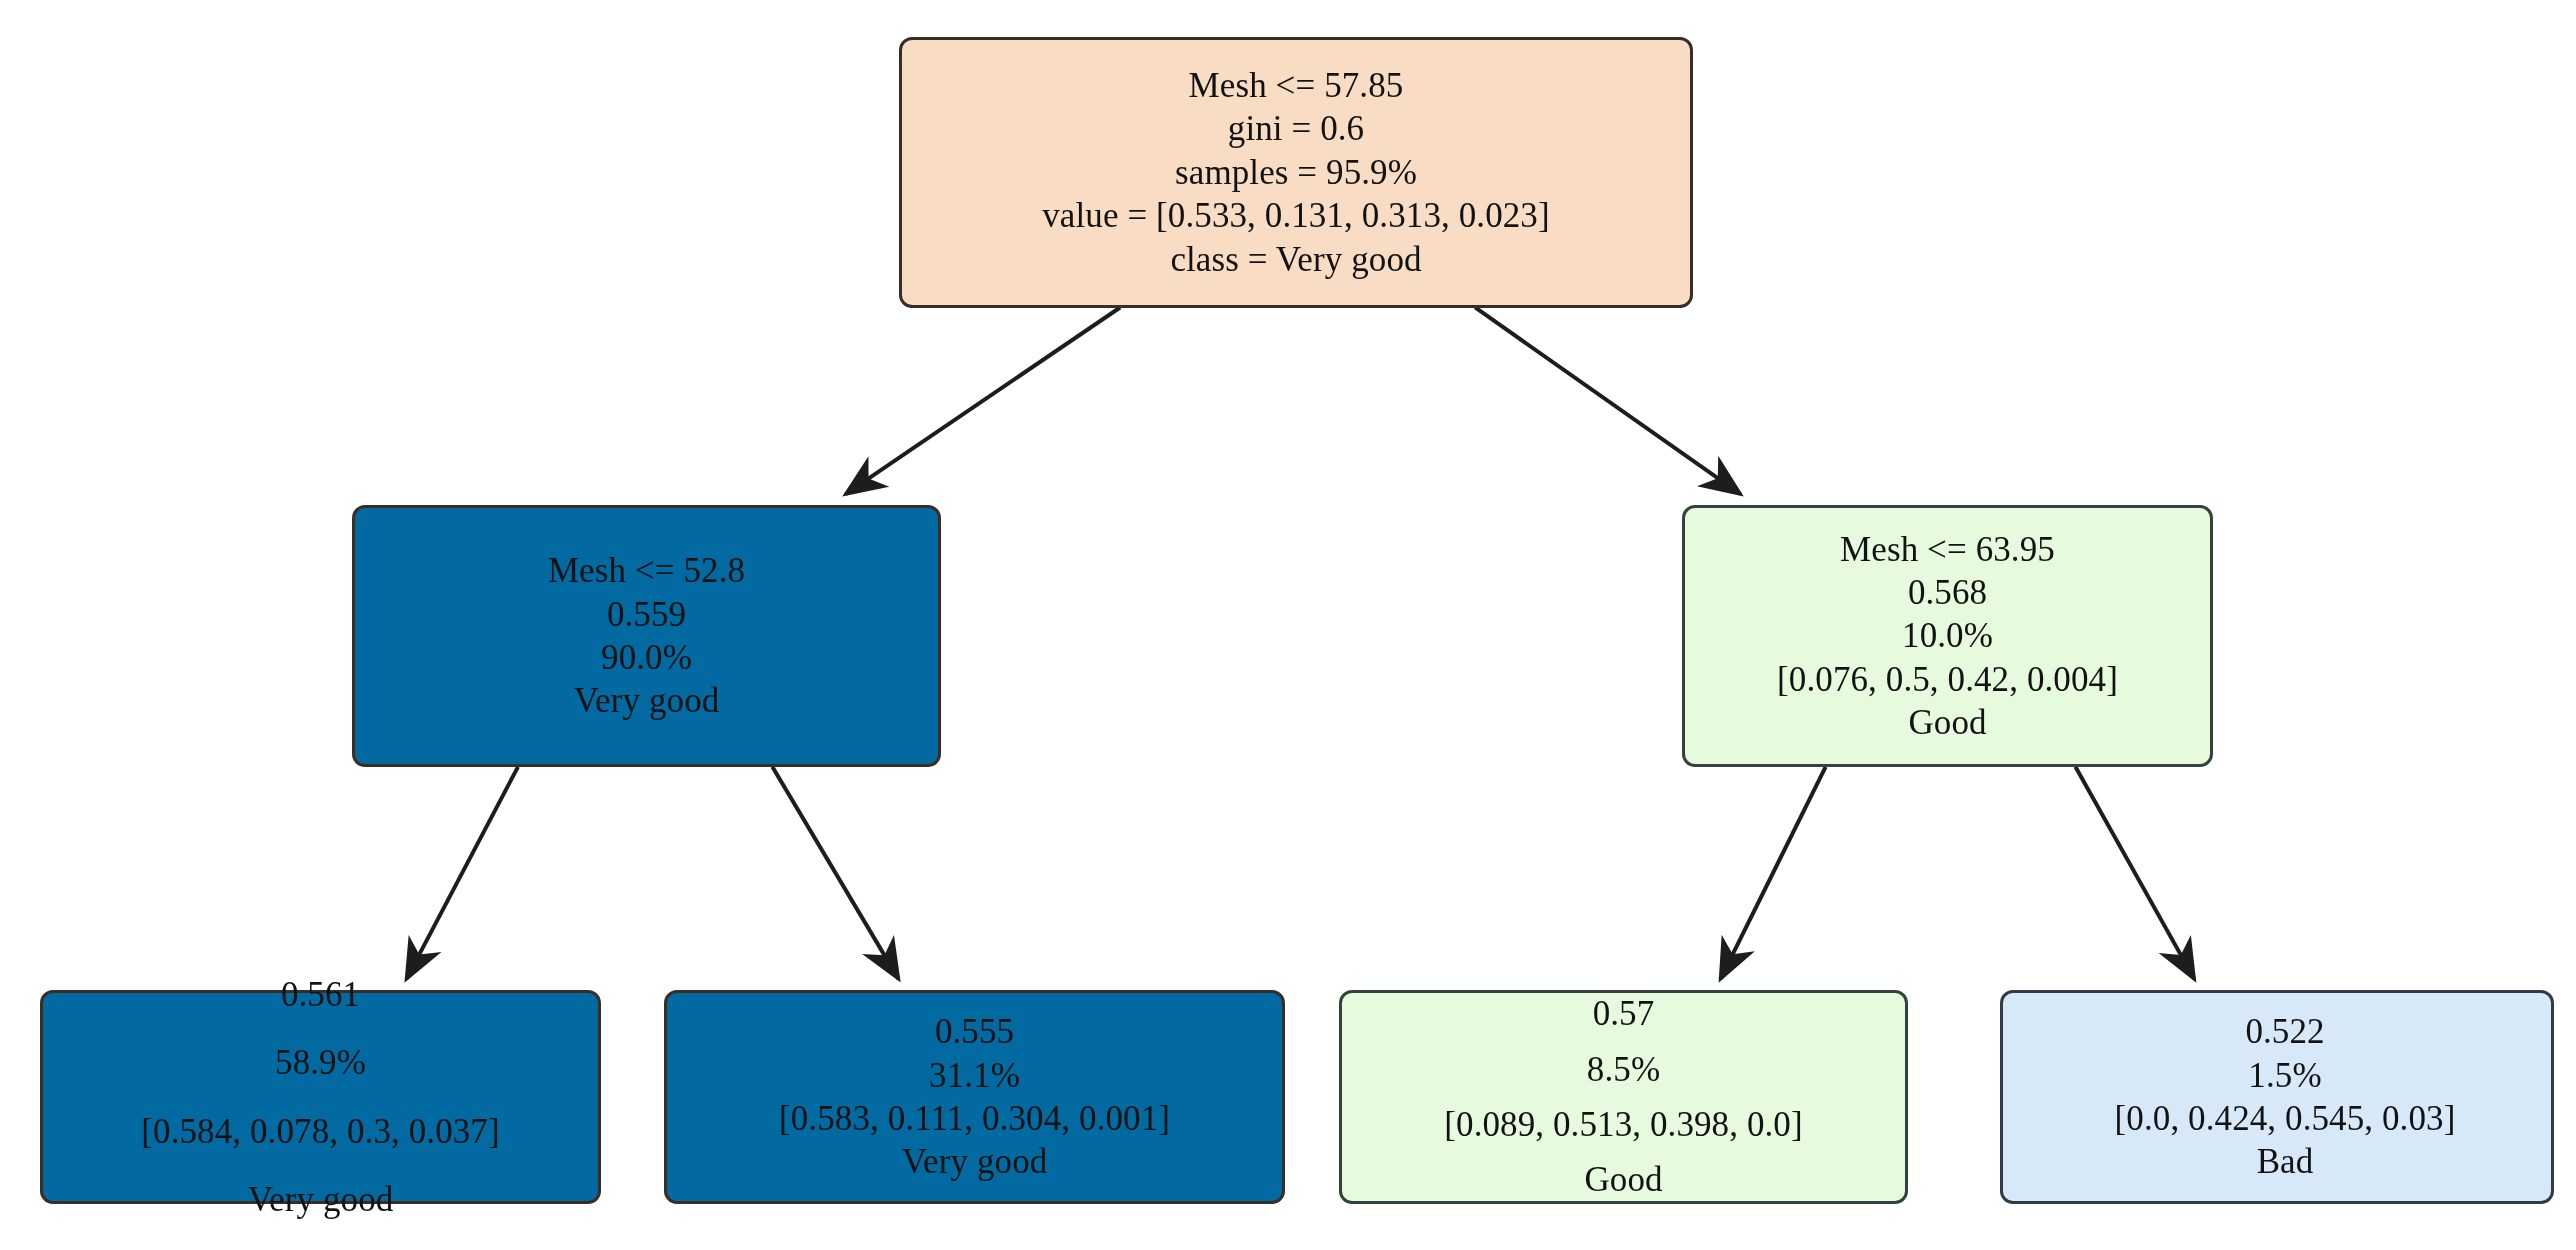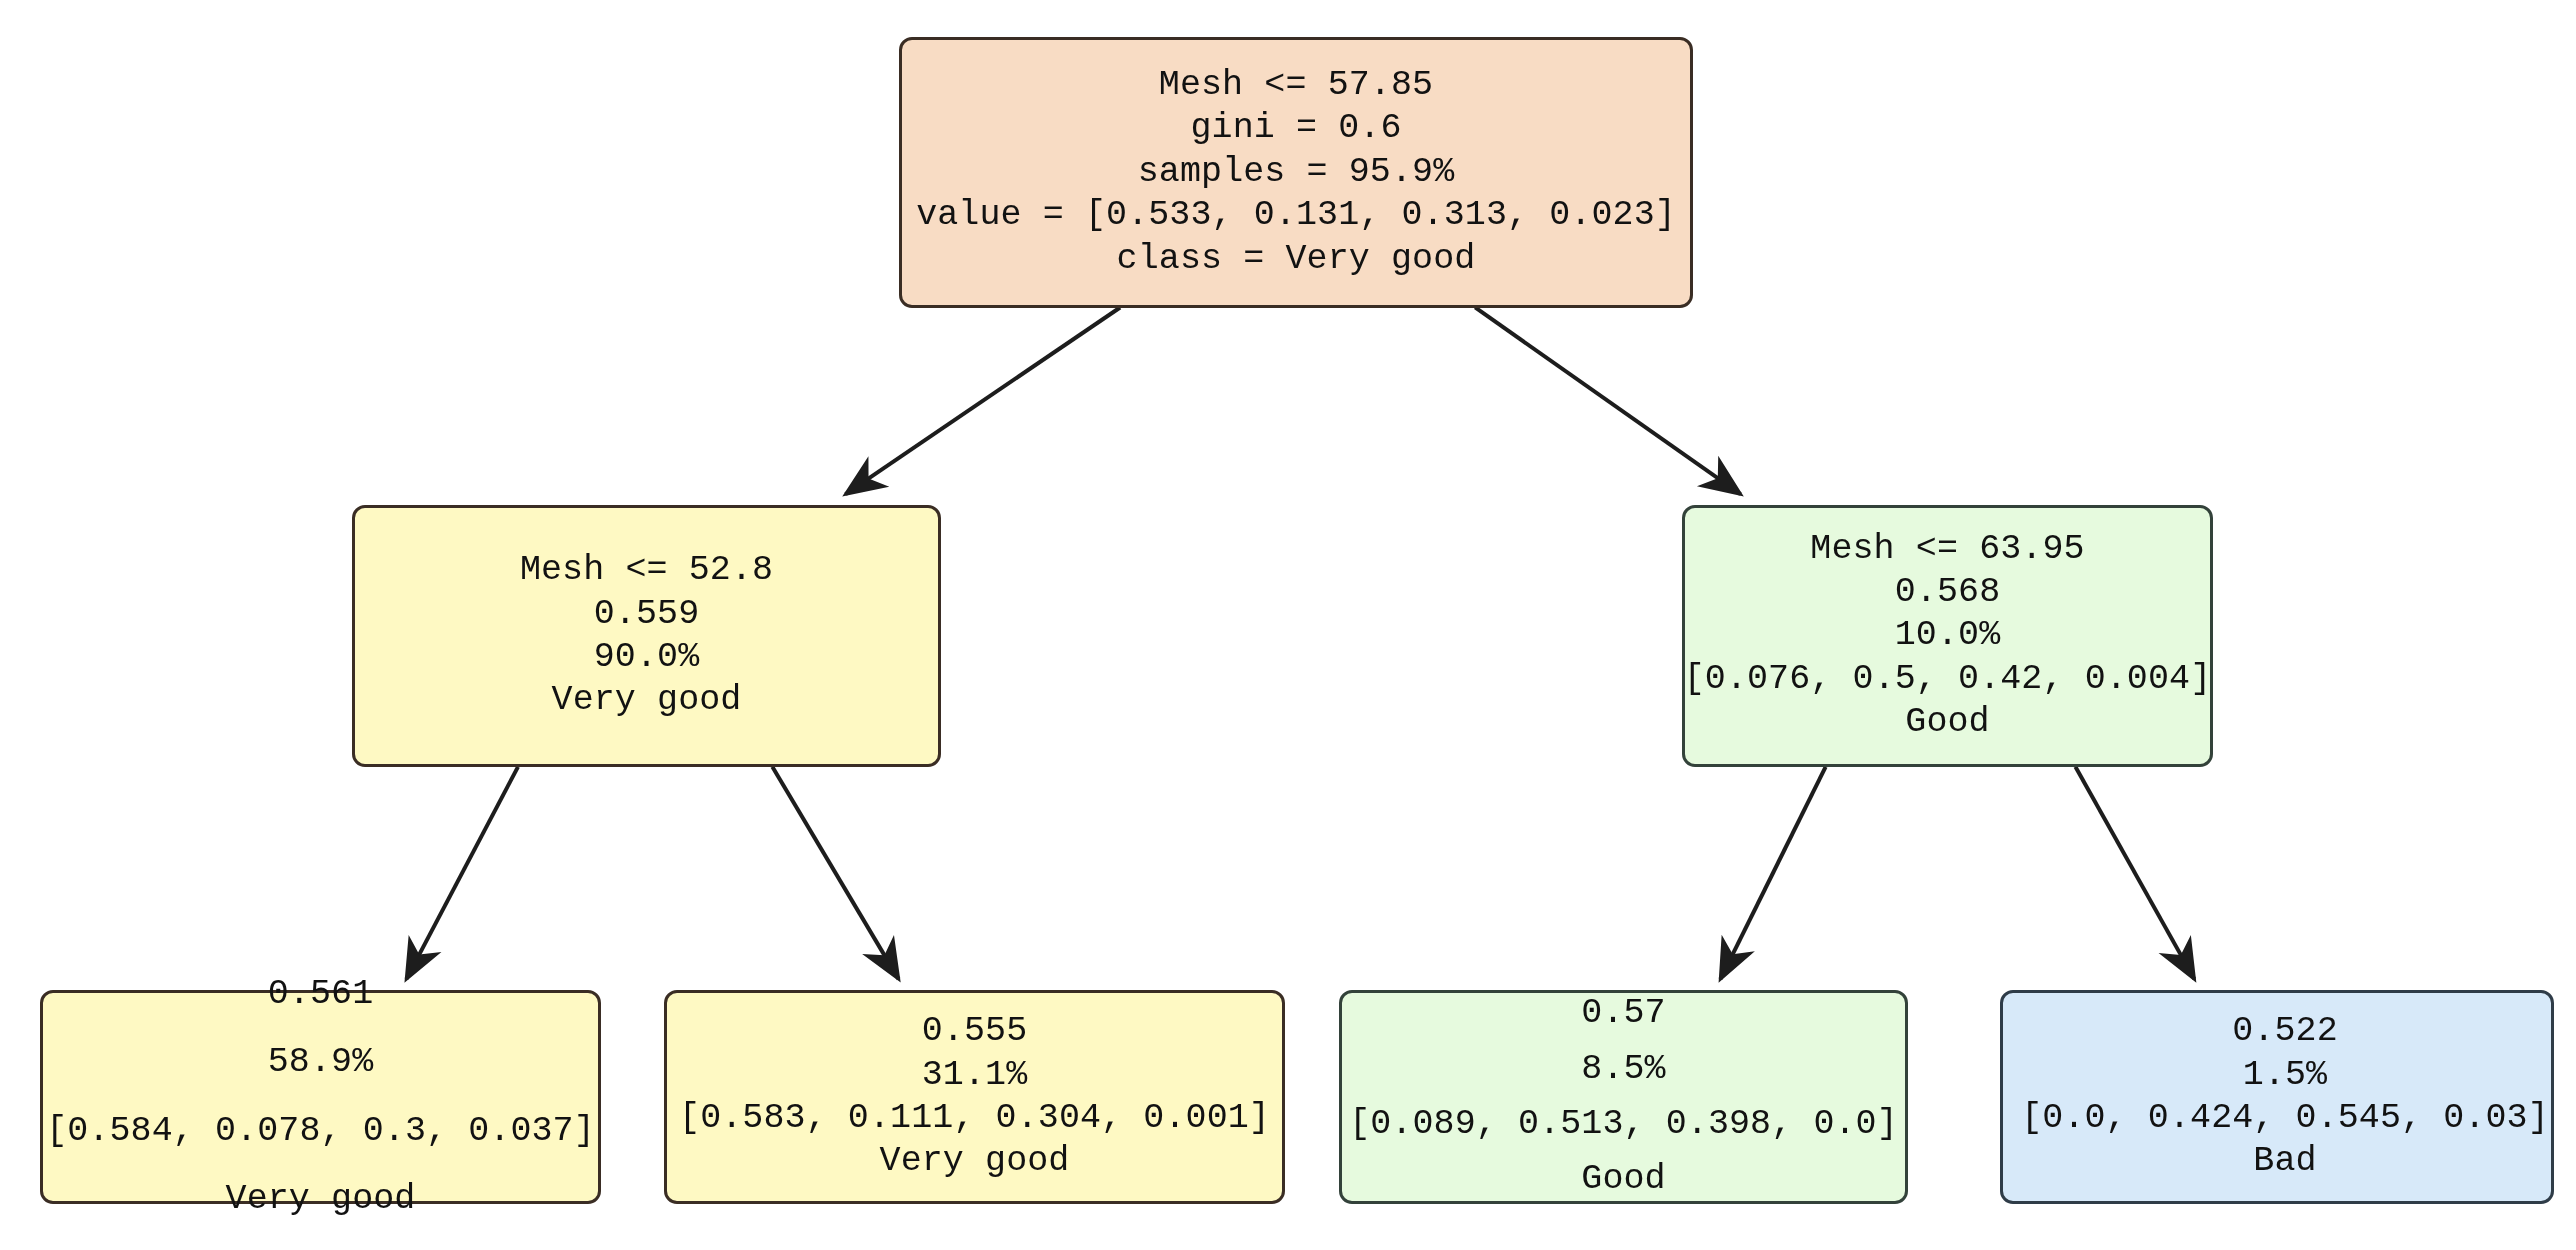--- a/index.html
+++ b/index.html
@@ -33,33 +33,32 @@
     display: flex;
     flex-direction: column;
     align-items: center;
     justify-content: center;
     text-align: center;
     line-height: 1.24;
     font-size: 35px;
     color: #121212;
     letter-spacing: 0.1px;
     z-index: 2;
-    font-family: Liberation Mono, monospace;
   }
   .node .line {
     display: block;
     white-space: nowrap;
   }
   
   .fill-root {
     background: #f8dcc4;
     border: 3.7px solid #3a2d24;
   }
   .fill-orange {
-    background: #fef9c3;
+    background: #0369a1;
     border: 3.7px solid #3a2d24;
   }
   .fill-green {
     background: #e6fade;
     border: 3.7px solid #33423a;
   }
   .fill-blue {
     background: #d7e9f9;
     border: 3.7px solid #2f3c48;
   }

